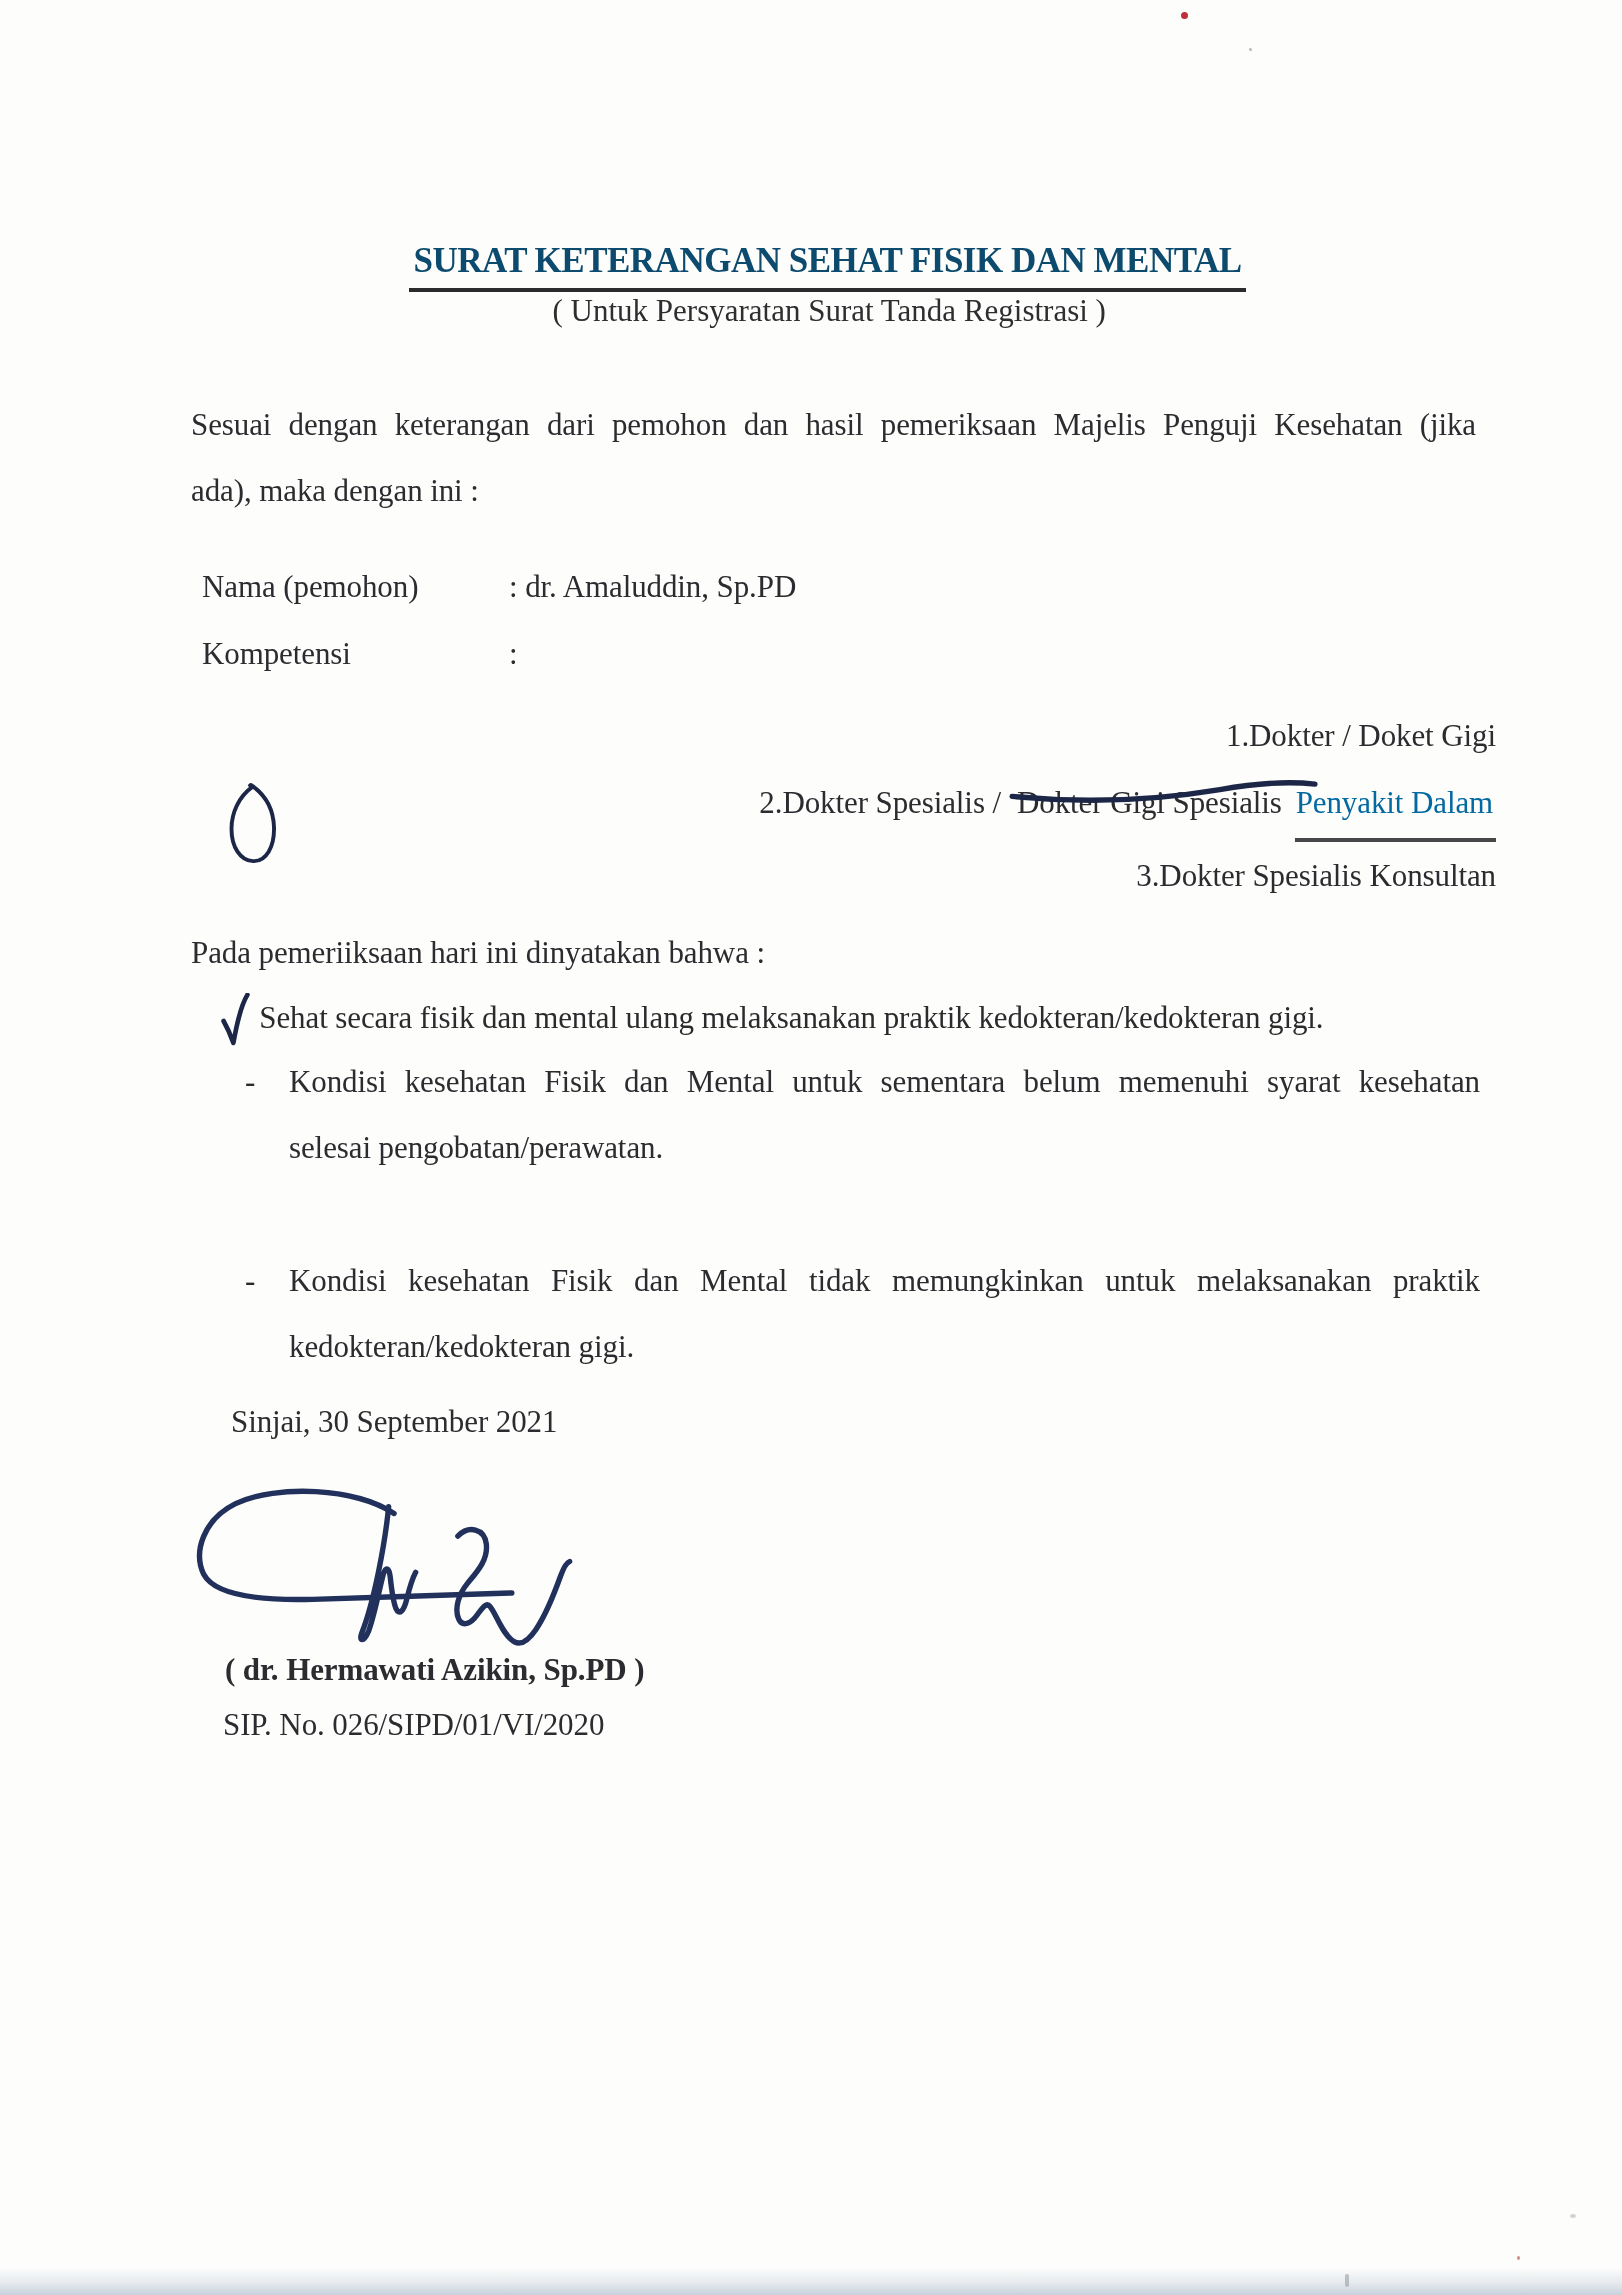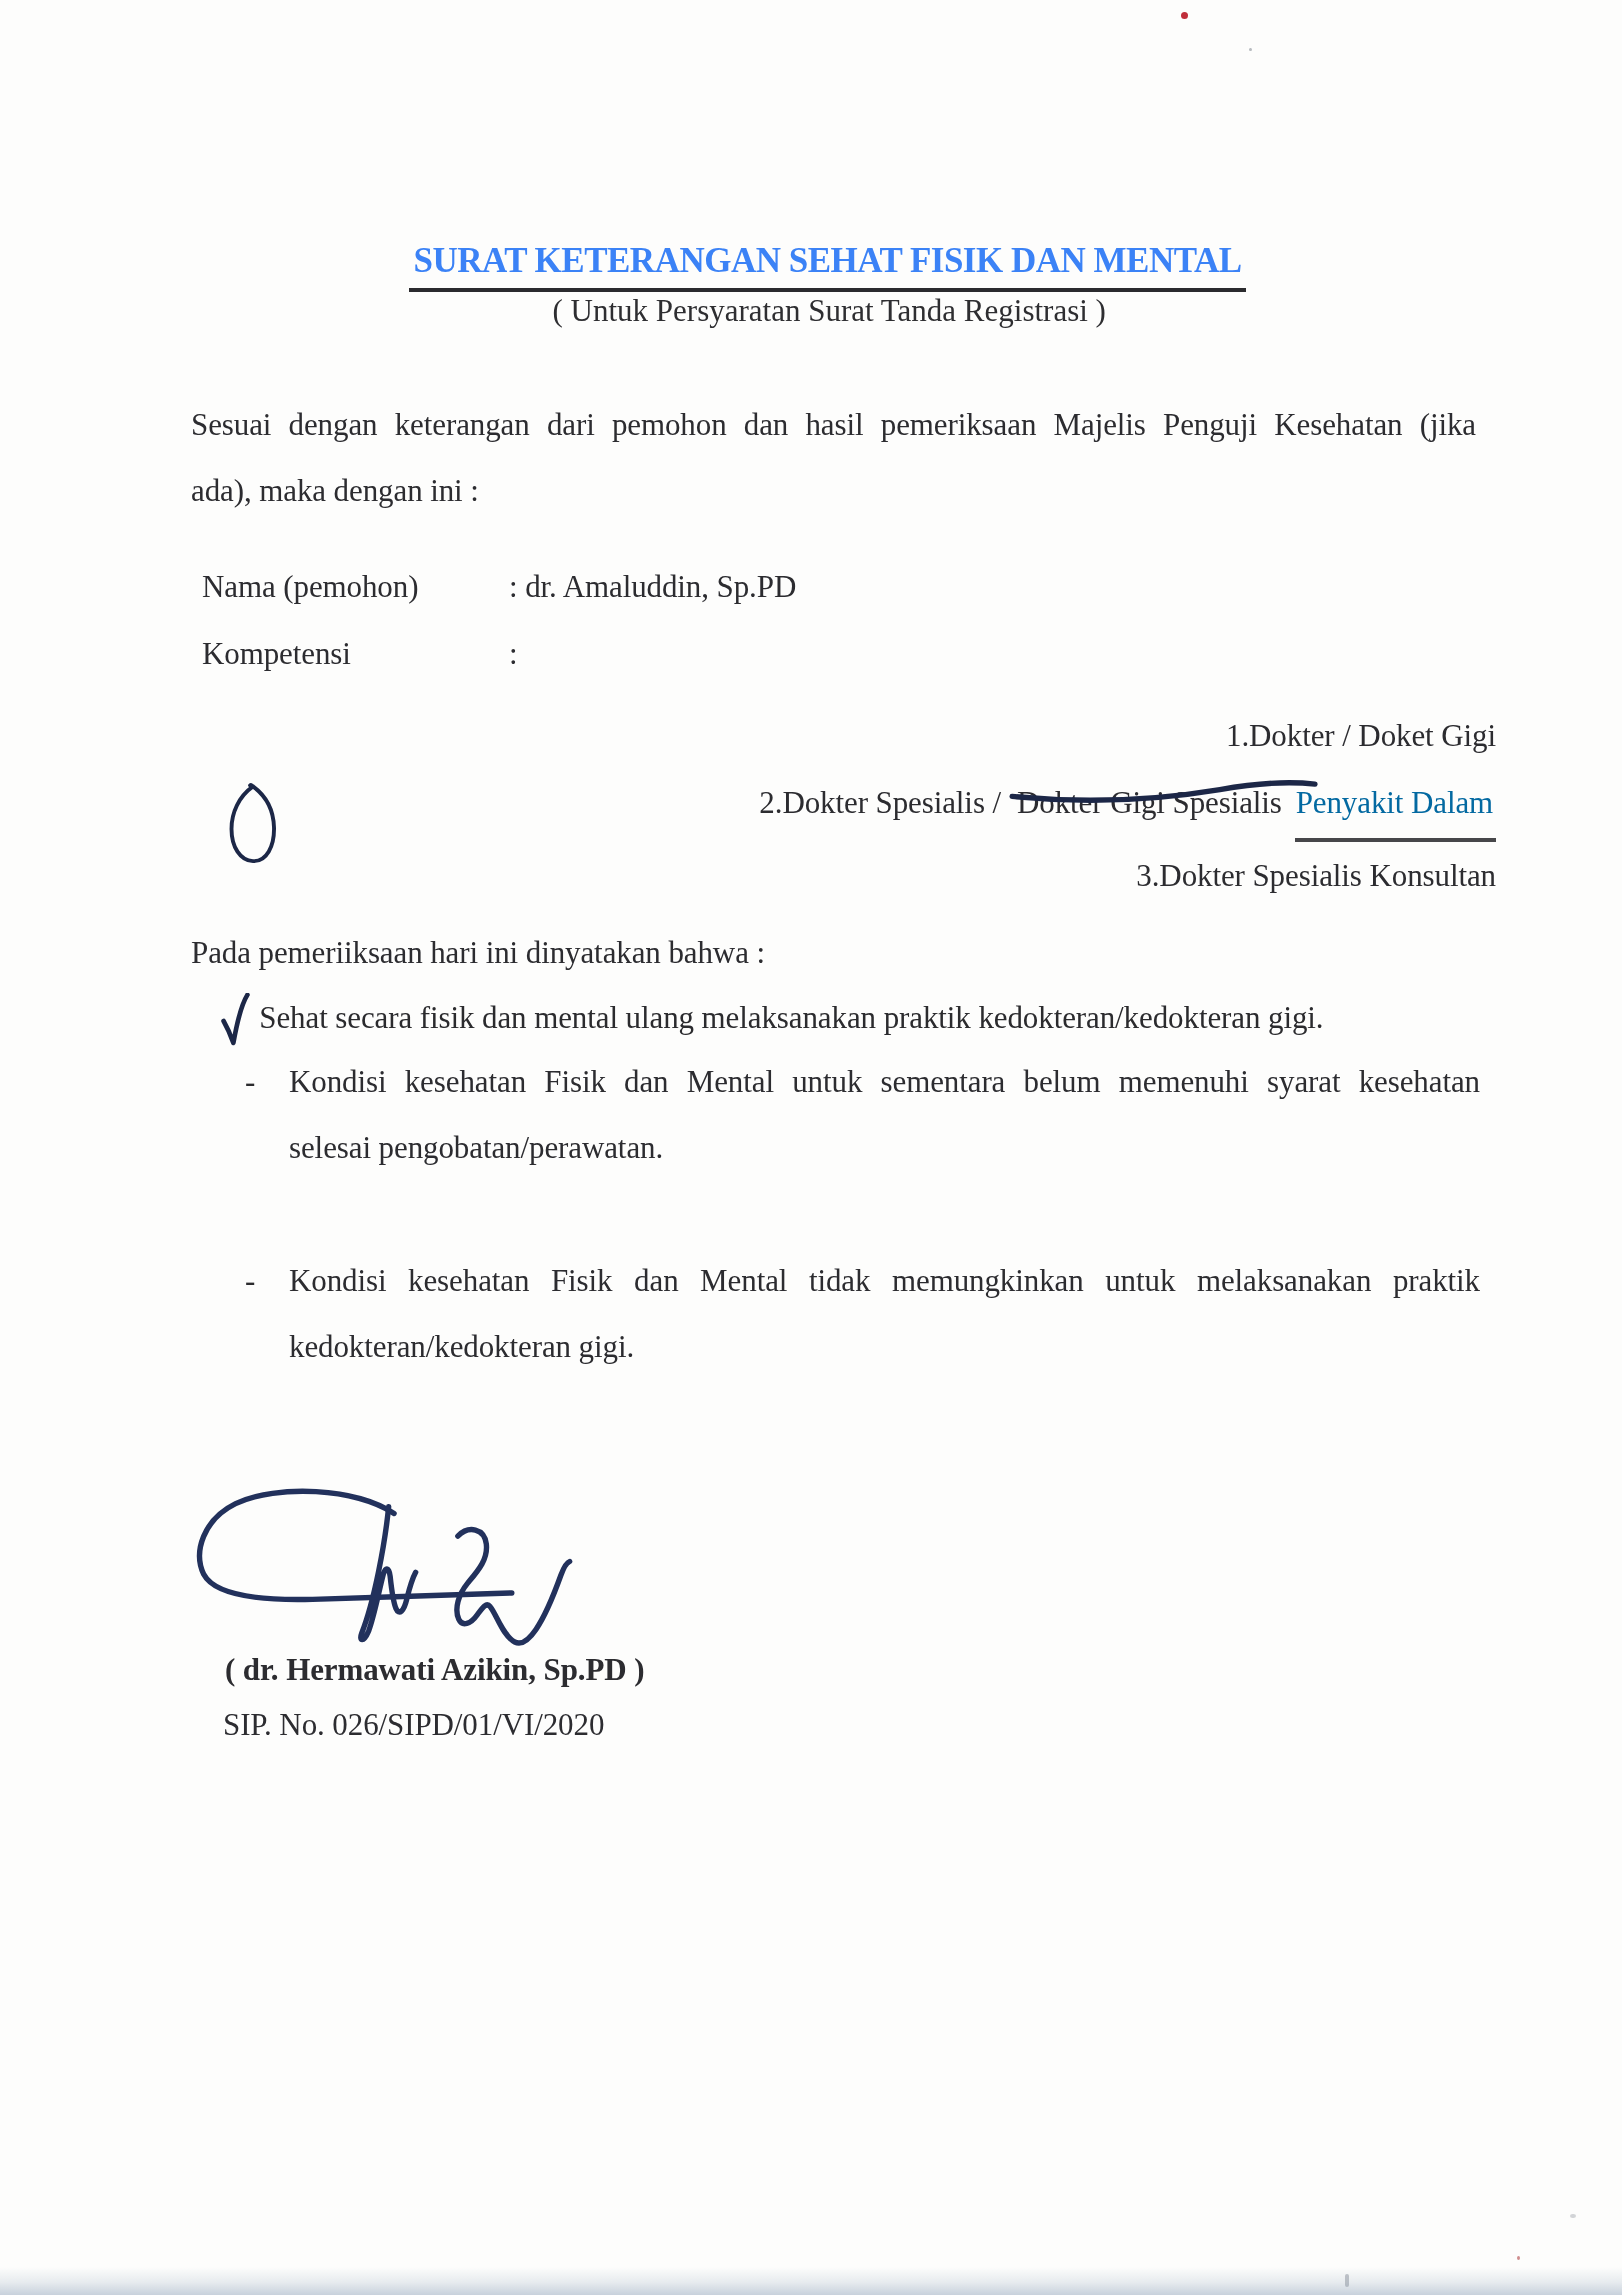--- a/index.html
+++ b/index.html
@@ -10,21 +10,21 @@
     font-family:"Liberation Serif","DejaVu Serif",serif;
     color:#2b2b2e;
     overflow:hidden;
   }
   .abs{position:absolute;}
   
   .title-wrap{top:241px;left:0;width:100%;text-align:center;transform:translateX(16px);}
   .title{
     display:inline-block;
     font-size:35px;font-weight:bold;letter-spacing:-0.5px;
-    color:#3b82f6;
+    color:#0c4a6e;
     border-bottom:4.9px solid #2b2b2e;
     padding:0 4.9px 6.9px 4.9px;
   }
   .subtitle-wrap{top:293px;left:0;width:100%;text-align:center;transform:translateX(17.7px);}
   .subtitle{font-size:31px;color:#2e2e31;}
   
   .body-text{font-size:31px;line-height:66px;letter-spacing:-0.1px;color:#2c2c30;}
   .jline{text-align:justify;text-align-last:justify;}
   .lline{text-align:left;}
   .intro{top:392px;left:191px;width:1285px;}
@@ -130,20 +130,21 @@
   </div>
 
   <div class="abs dash-block" style="top:1248px;">
     <span class="dash-marker">-</span>
     <div class="dash-lines body-text">
       <div class="jline">Kondisi kesehatan Fisik dan Mental tidak memungkinkan untuk melaksanakan praktik</div>
       <div class="lline">kedokteran/kedokteran gigi.</div>
     </div>
   </div>
 
+  <div class="abs place-date body-text">Sinjai, 30 September 2021</div>
 
   <svg class="abs sig-svg" viewBox="0 0 850 350">
     <path class="ink" stroke-width="11" d="M 418 72 C 340 20 180 12 95 52 C 30 84 8 150 30 196 C 52 238 140 250 252 247 C 382 243 542 238 658 234"></path>
     <path class="ink" stroke-width="11" d="M 407 58 C 400 130 378 250 352 316 C 346 332 356 336 366 312 C 378 280 388 226 396 196 C 401 180 408 182 410 200 C 413 228 416 252 422 266 C 428 280 438 272 444 246 C 449 226 455 205 462 192"></path>
     <path class="ink" stroke-width="11" d="M 548 118 C 570 96 602 102 606 134 C 610 166 588 190 568 214 C 550 236 540 266 550 288 C 557 303 574 298 588 278 C 598 264 606 252 614 262 C 626 276 640 322 664 334 C 690 347 722 298 758 198 C 764 182 770 172 776 170"></path>
   </svg>
 
   <div class="abs signer body-text">( dr. Hermawati Azikin, Sp.PD )</div>
   <div class="abs sip body-text">SIP. No. 026/SIPD/01/VI/2020</div>
 

